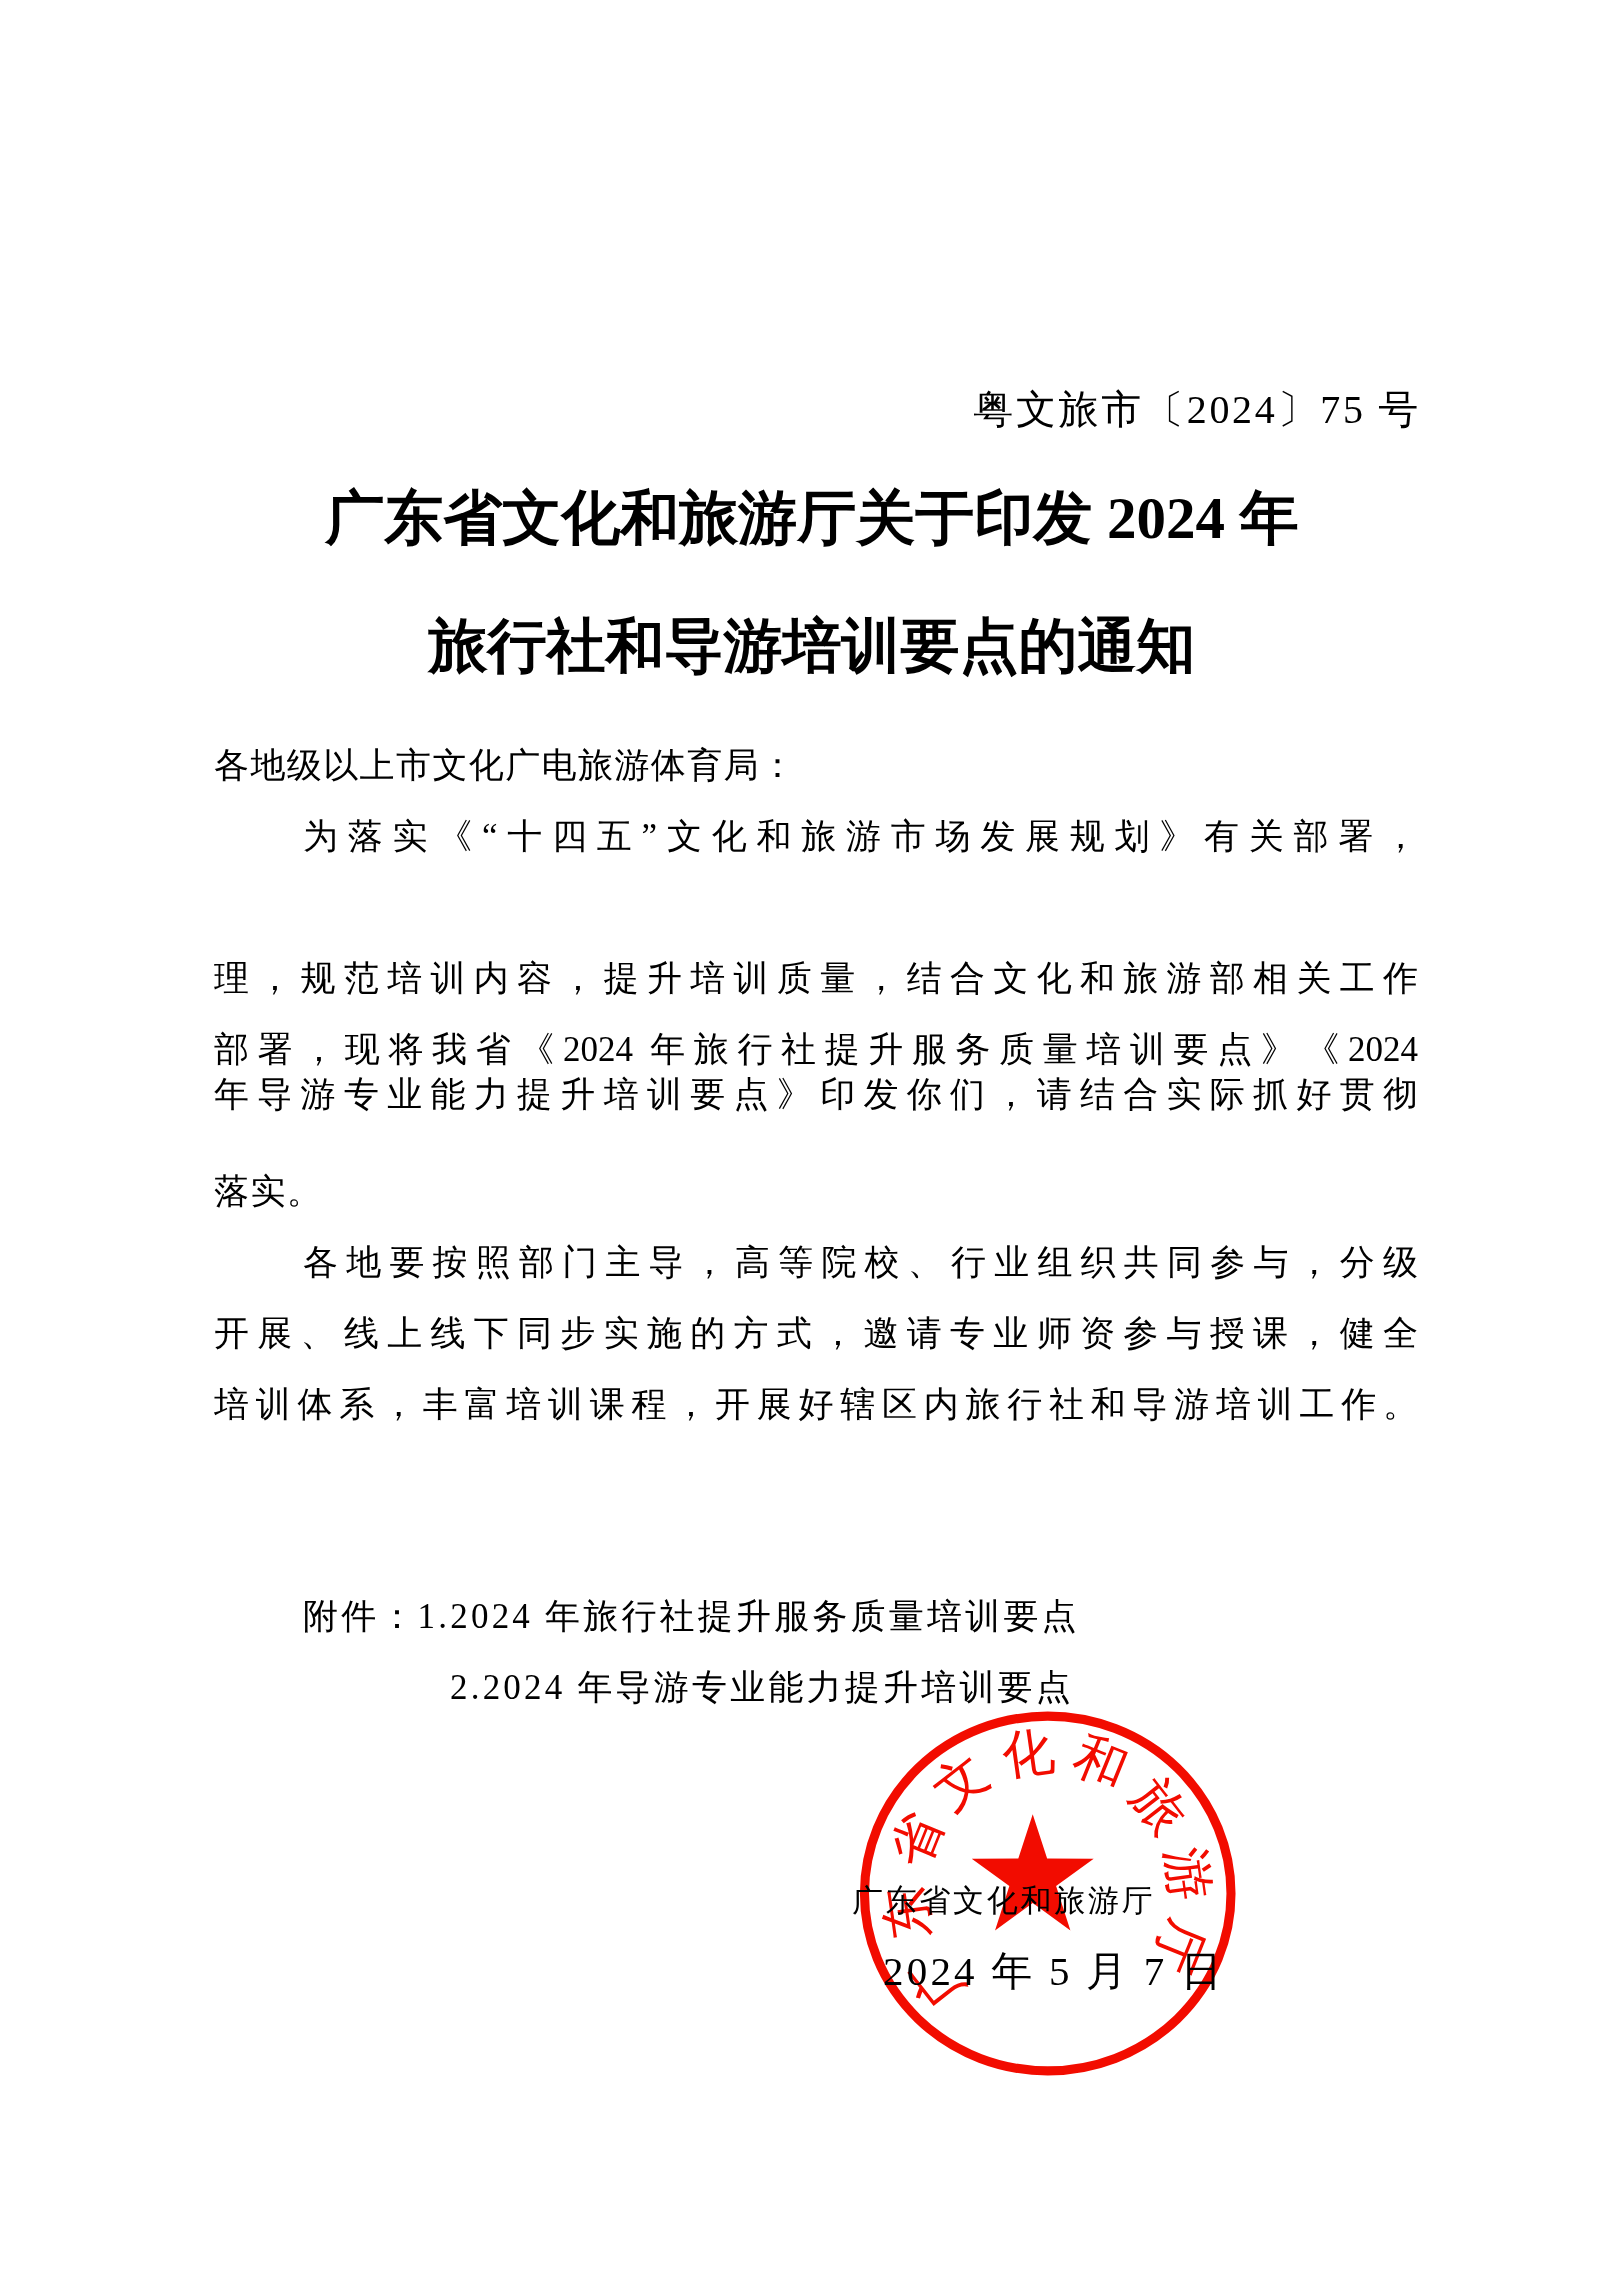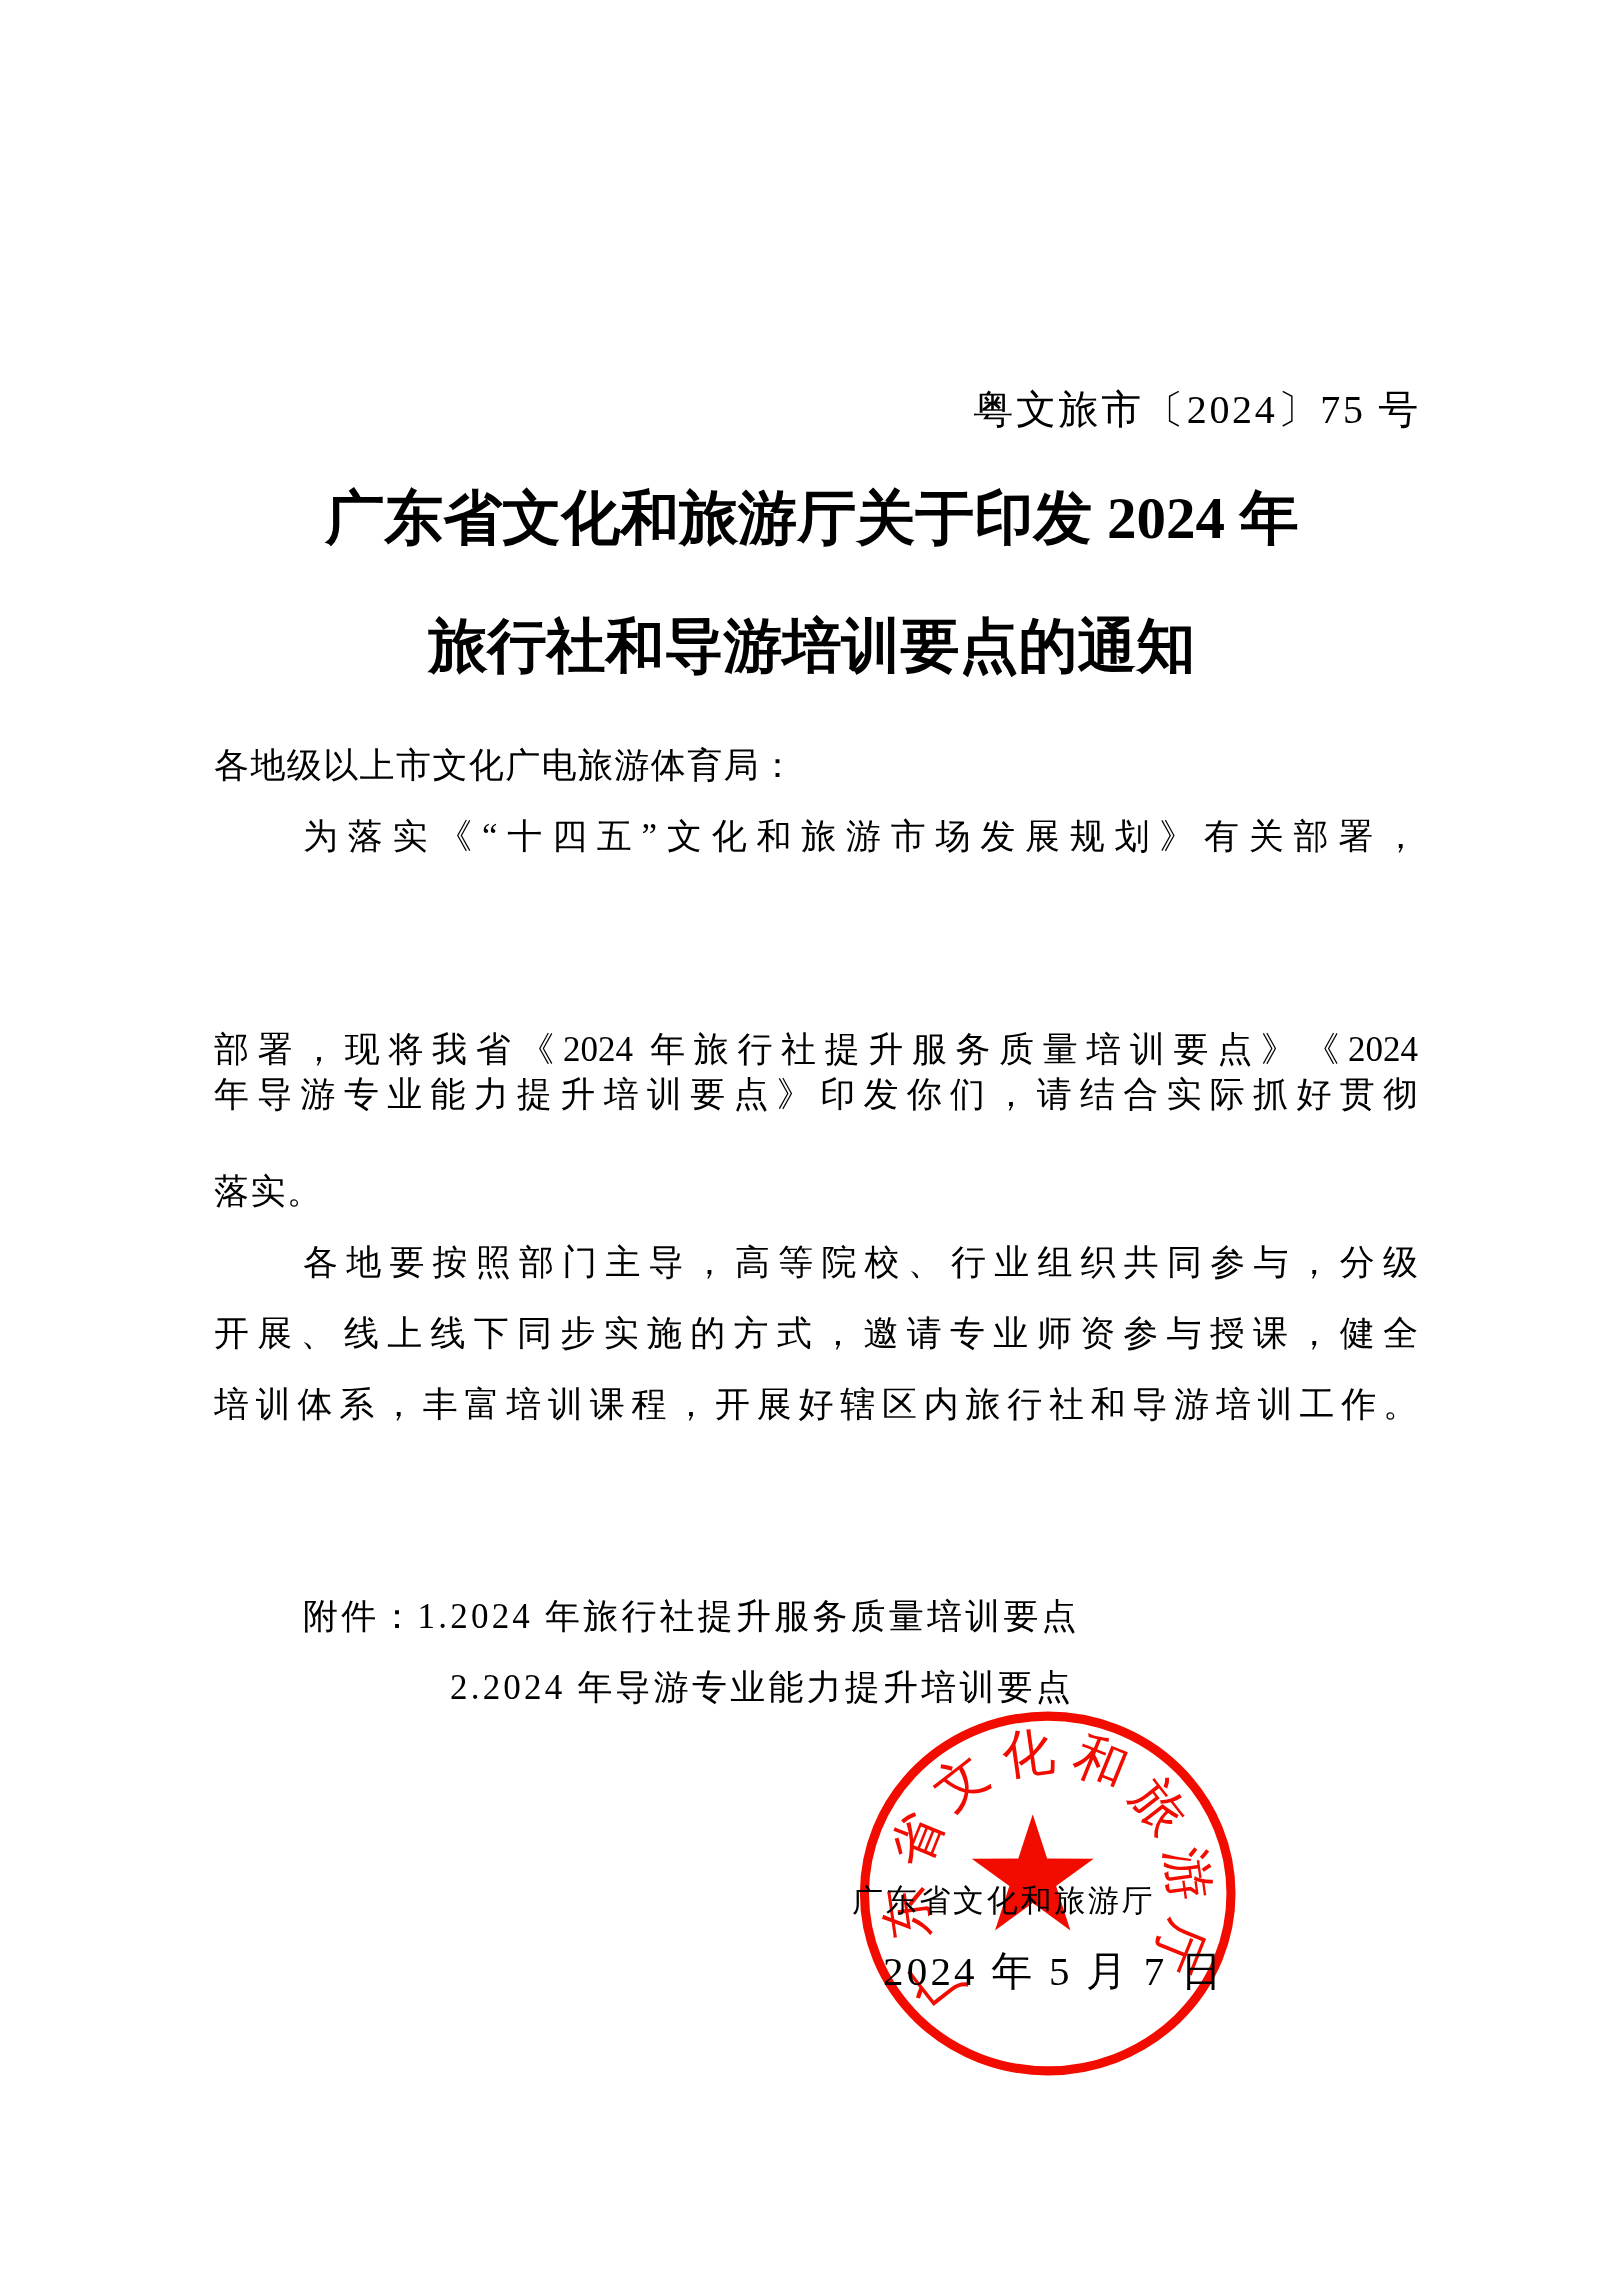--- a/index.html
+++ b/index.html
@@ -119,20 +119,21 @@
   </svg>
 
   <div class="docnum">粤文旅市〔2024〕75 号</div>
 
   <div class="title t1">广东省文化和旅游厅关于印发 2024 年</div>
   <div class="title t2">旅行社和导游培训要点的通知</div>
 
   <div class="bl plain" style="top:730px">各地级以上市文化广电旅游体育局：</div>
 
   <div class="bl just ind" style="top:801px">为落实《“十四五”文化和旅游市场发展规划》有关部署，</div>
+  <div class="bl just" style="top:943px">理，规范培训内容，提升培训质量，结合文化和旅游部相关工作</div>
   <div class="bl just" style="top:1014px">部署，现将我省《2024 年旅行社提升服务质量培训要点》《2024</div>
   <div class="bl just" style="top:1059px">年导游专业能力提升培训要点》印发你们，请结合实际抓好贯彻</div>
   <div class="bl plain" style="top:1156px">落实。</div>
 
   <div class="bl just ind" style="top:1227px">各地要按照部门主导，高等院校、行业组织共同参与，分级</div>
   <div class="bl just" style="top:1298px">开展、线上线下同步实施的方式，邀请专业师资参与授课，健全</div>
   <div class="bl just" style="top:1369px">培训体系，丰富培训课程，开展好辖区内旅行社和导游培训工作。</div>
 
 
   <div class="bl attach ind" style="top:1581px">附件：1.2024 年旅行社提升服务质量培训要点</div>

